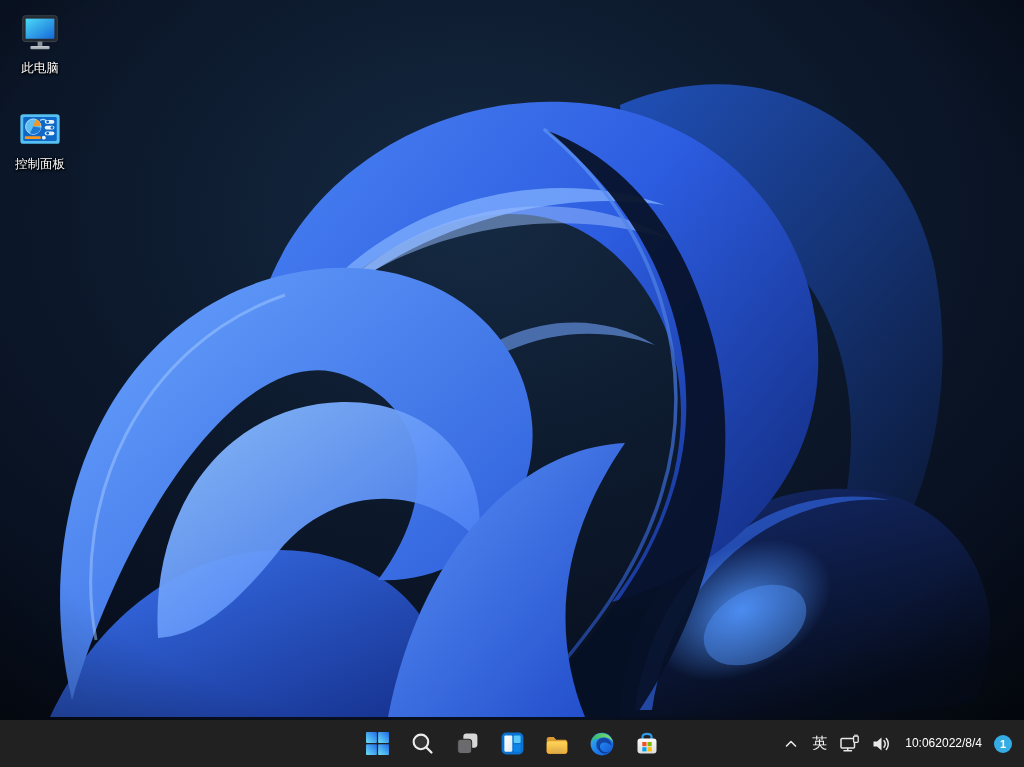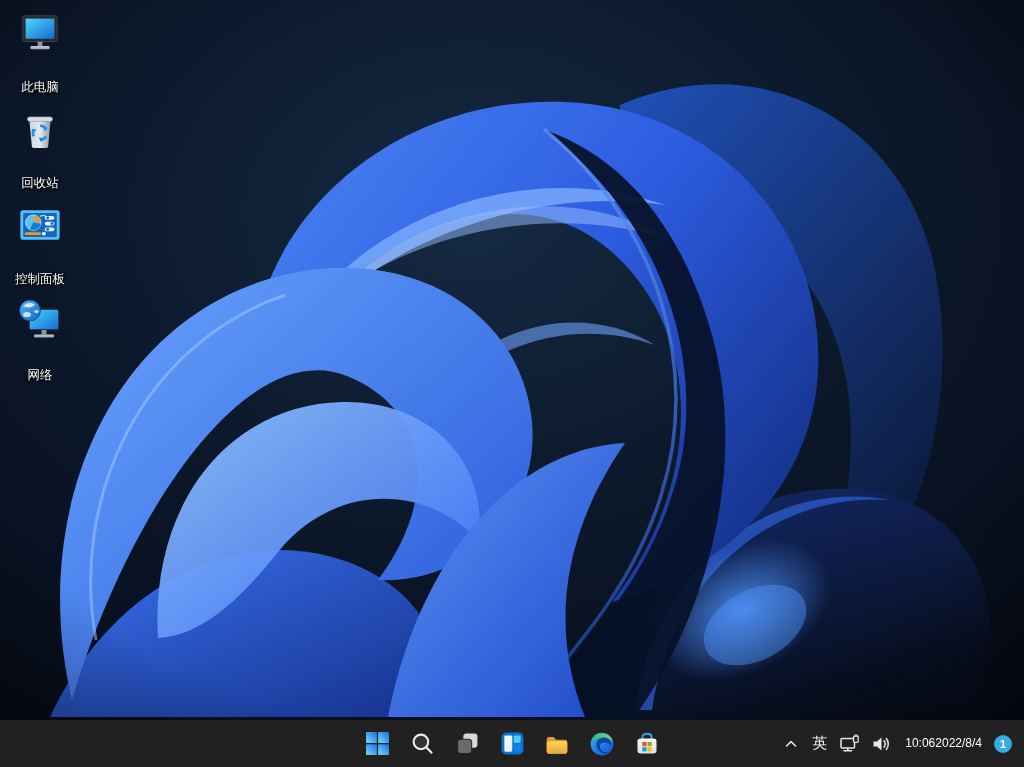--- a/index.html
+++ b/index.html
@@ -8,21 +8,21 @@
     font-family:"Liberation Sans","DejaVu Sans",sans-serif;
     background:#060c16;
   }
   .desktop{position:relative;width:1024px;height:767px;}
   .wallpaper{position:absolute;inset:0;z-index:0;}
 
   
   .icon-col{position:absolute;left:2px;top:8px;z-index:2;display:flex;flex-direction:column;}
   .dicon{
     width:76px;height:88px;margin-bottom:8px;
-    display:flex;flex-direction:column;align-items:center;justify-content:space-between;
+    display:flex;flex-direction:column;align-items:center;justify-content:flex-start;
     cursor:default;border-radius:4px;
   }
   .dicon .art{height:50px;display:flex;align-items:center;justify-content:center;position:relative;}
   .dicon .lbl{
     margin-top:3px;max-width:74px;text-align:center;
     font-size:12.5px;line-height:1.25;color:#fff;
     text-shadow:0 1px 3px rgba(0,0,0,.95),0 0 2px rgba(0,0,0,.9),1px 1px 2px rgba(0,0,0,.9);
   }
   .shortcut-badge{position:absolute;left:-2px;bottom:-1px;}
 
@@ -208,37 +208,20 @@
         <svg width="46" height="46" viewBox="0 0 48 48">
           <rect x="6" y="6" width="36" height="27" rx="2.5" fill="#262b31" stroke="#3d434b" stroke-width="1"></rect>
           <rect x="9" y="9" width="30" height="21" fill="url(#gScreen)"></rect>
           <rect x="21.5" y="33" width="5" height="4.5" fill="#8d949c"></rect>
           <rect x="14" y="37.5" width="20" height="3.5" rx="1.2" fill="url(#gBase)"></rect>
         </svg>
       </span>
       <span class="lbl">此电脑</span>
     </div>
 
-    <div class="dicon">
-      <span class="art">
-        <svg width="46" height="46" viewBox="0 0 48 48">
-          <path d="M 13 16 L 35 16 L 32.5 42 C 32.4 43.2 31.7 43.8 30.8 43.8 L 17.2 43.8 C 16.3 43.8 15.6 43.2 15.5 42 Z" fill="url(#gBin)"></path>
-          <rect x="11" y="11.5" width="26" height="4.5" rx="2.2" fill="#d7dde4" stroke="#aab2bc" stroke-width="0.8"></rect>
-          <g>
-            <g id="rcyA">
-              <path d="M24 20.6 a7.4 7.4 0 0 1 6.4 3.7" stroke="#1f8fe8" stroke-width="2.6" fill="none"></path>
-              <polygon points="31.9,22.4 29.0,26.7 26.9,22.0" fill="#1f8fe8"></polygon>
-            </g>
-            <use href="#rcyA" transform="rotate(120 24 28)"></use>
-            <use href="#rcyA" transform="rotate(240 24 28)"></use>
-          </g>
-        </svg>
-      </span>
-      <span class="lbl">回收站</span>
-    </div>
 
     <div class="dicon">
       <span class="art">
         <svg width="46" height="46" viewBox="0 0 48 48">
           <rect x="3.5" y="8.5" width="41" height="31" rx="3" fill="#57c0f2"></rect>
           <rect x="6.5" y="11.5" width="35" height="25" rx="1.5" fill="#0f67c6"></rect>
           <circle cx="17" cy="21.5" r="8" fill="#5fbef2" stroke="#bde3fb" stroke-width="1"></circle>
           <path d="M17 21.5 L 19.5 13.9 A 8 8 0 0 1 24.9 20.3 Z" fill="#f5971f"></path>
           <path d="M17 21.5 L 24.9 22.7 A 8 8 0 0 1 13.5 28.5 Z" fill="#1b78d4"></path>
           <path d="M 24 15 C 28 13 30 14.5 30.5 16" stroke="#a5d8f7" stroke-width="1.4" fill="none"></path>
@@ -252,34 +235,20 @@
               <circle cx="36.5" cy="22.5" r="1.5"></circle>
               <circle cx="32" cy="28.5" r="1.5"></circle>
           </g>
           <rect x="8" y="31.5" width="17" height="3" rx="1.5" fill="#f5971f"></rect>
           <circle cx="28" cy="33" r="2" fill="#e8f4fd"></circle>
         </svg>
       </span>
       <span class="lbl">控制面板</span>
     </div>
 
-    <div class="dicon">
-      <span class="art">
-        <svg width="48" height="48" viewBox="0 0 48 48">
-          <rect x="13" y="12" width="30" height="21" rx="2" fill="url(#gScreen)" stroke="#15242f" stroke-width="1.5"></rect>
-          <rect x="25.5" y="33" width="5" height="4.5" fill="#8d949c"></rect>
-          <rect x="18" y="37.5" width="20" height="3" rx="1" fill="url(#gBase)"></rect>
-          <circle cx="14" cy="13.5" r="10.5" fill="url(#gGlobe)" stroke="#0d3f7e" stroke-width="0.8"></circle>
-          <path d="M 7.5 9 C 10 5.5 16 5 19 7.8 C 16.5 10.5 11 11.5 7.5 9 Z" fill="#d6ecfb" opacity="0.95"></path>
-          <ellipse cx="11" cy="17.5" rx="4" ry="2.6" fill="#d6ecfb" opacity="0.9"></ellipse>
-          <ellipse cx="20.5" cy="14.5" rx="2.2" ry="1.6" fill="#d6ecfb" opacity="0.85"></ellipse>
-        </svg>
-      </span>
-      <span class="lbl">网络</span>
-    </div>
 
   </div>
 
   <div class="taskbar">
 
     <div class="tb-center">
 
       <div class="tb-btn">
         <svg width="25" height="25" viewBox="0 0 24 24">
           <g fill="url(#gStart)">

